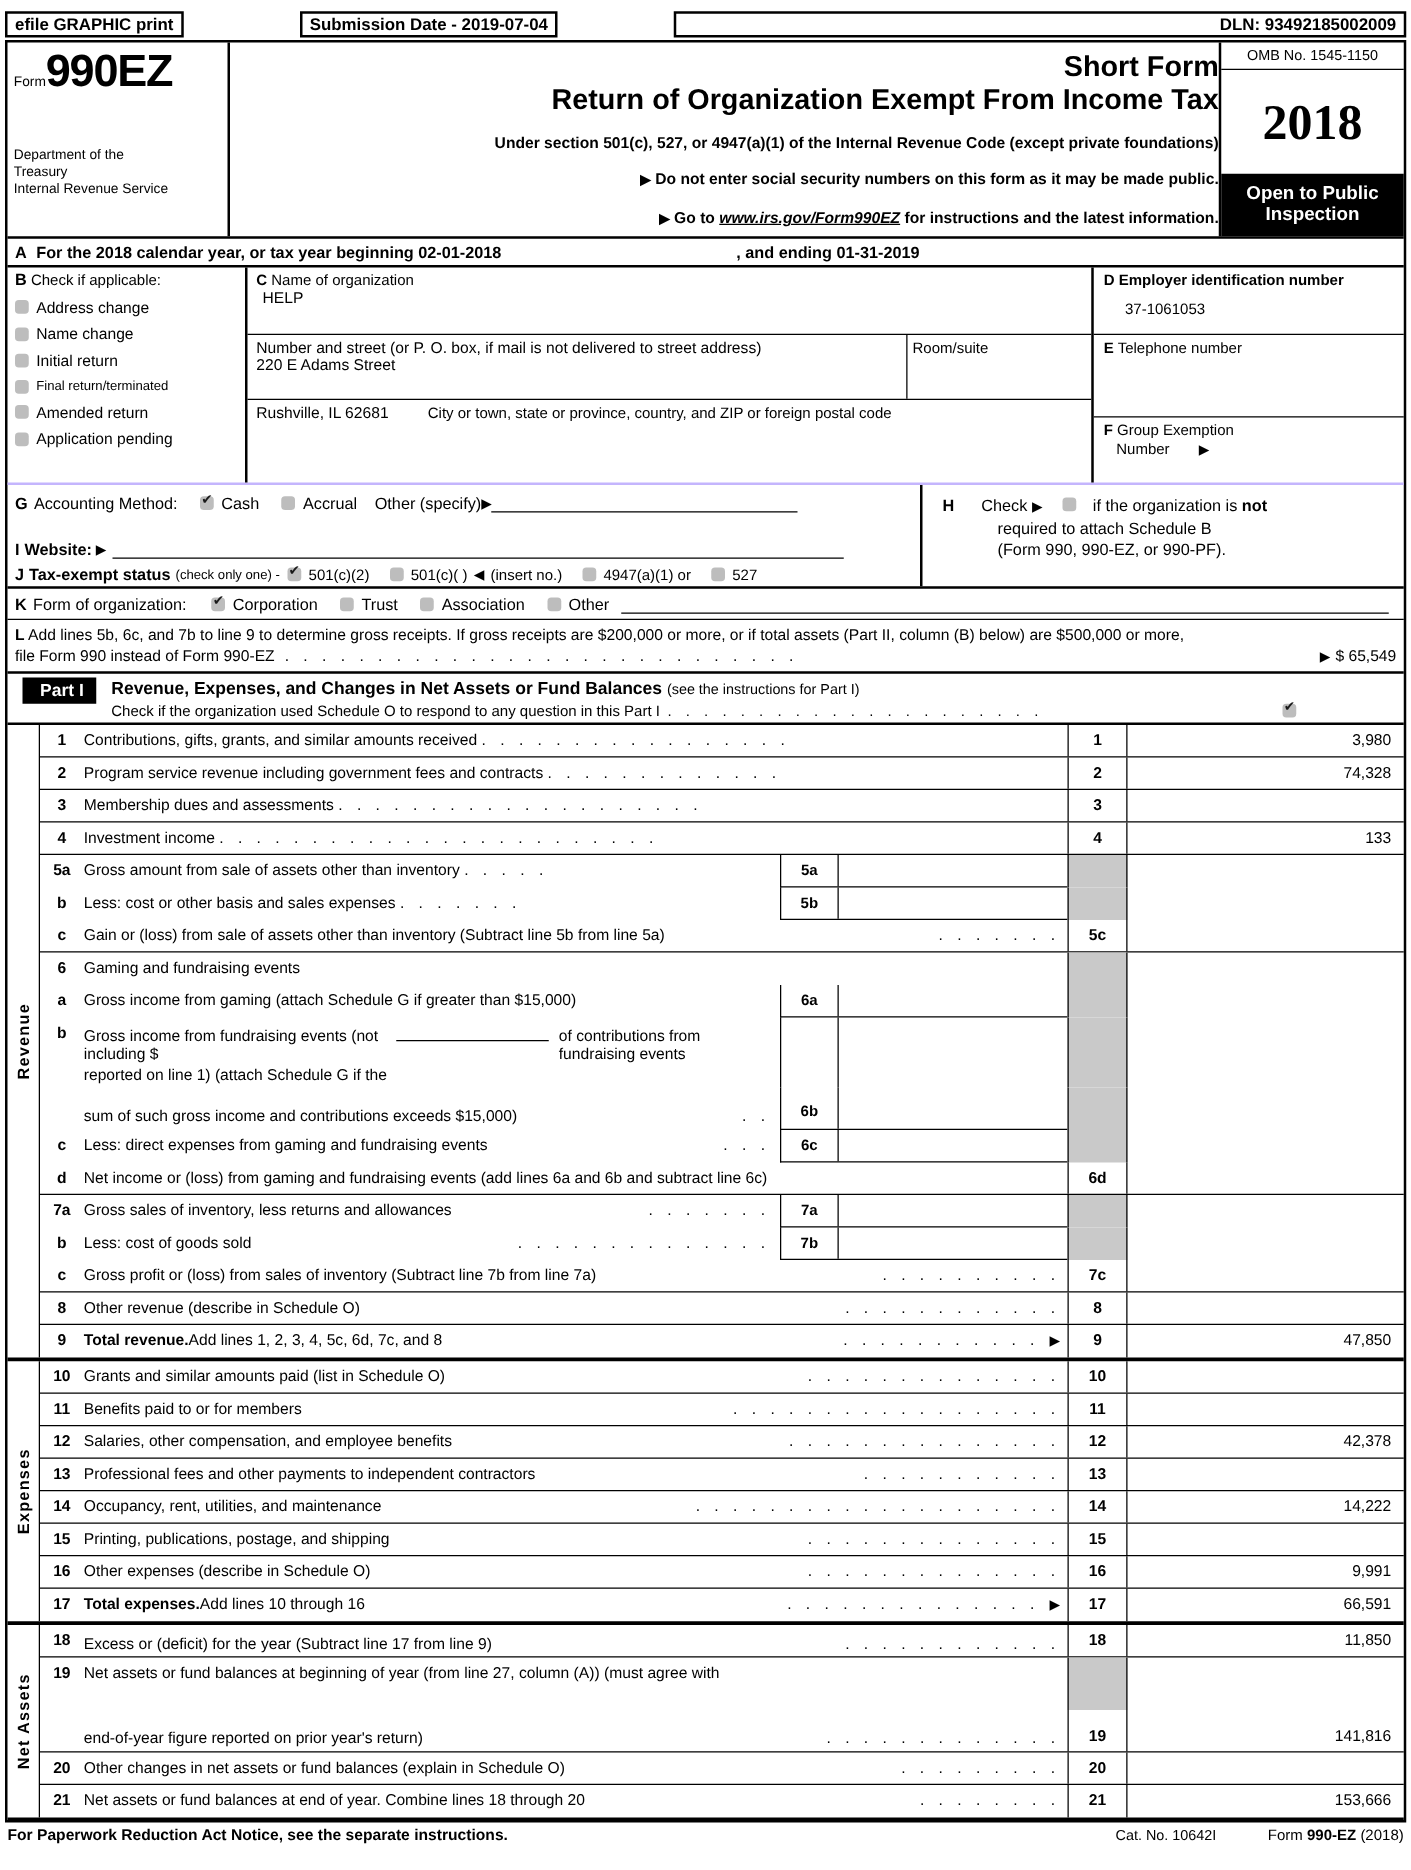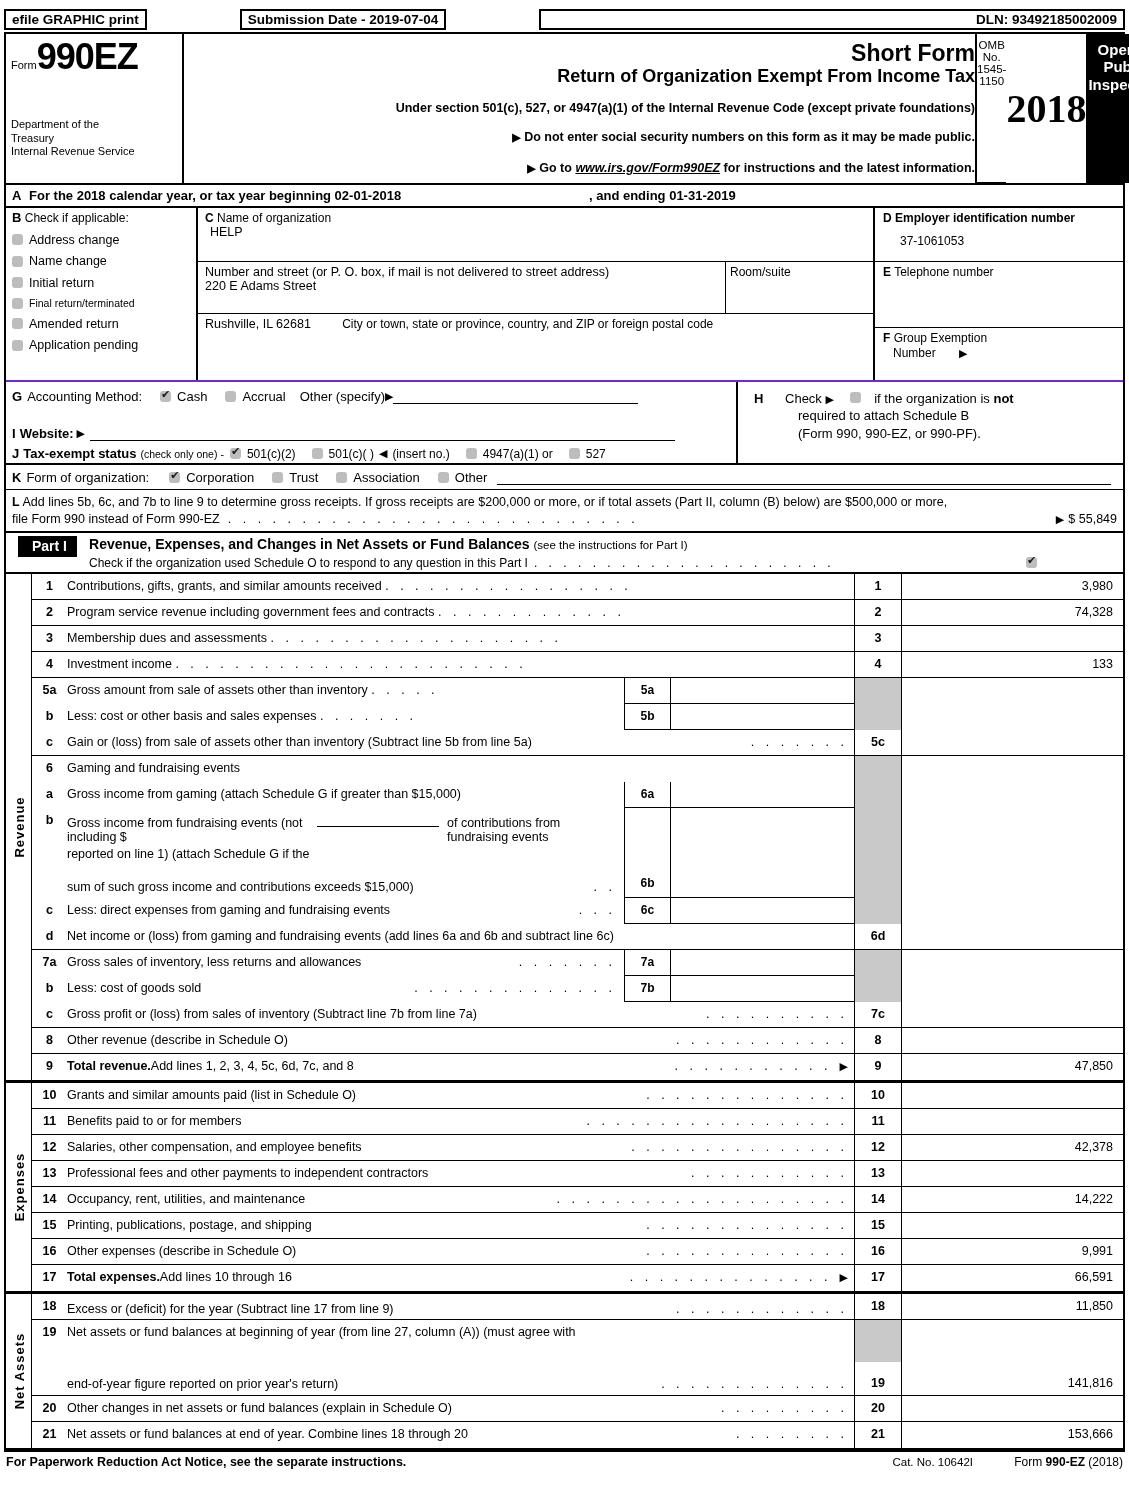--- a/index.html
+++ b/index.html
@@ -22,40 +22,40 @@
   .formframe { margin:2px 4px 0 4px; border:2px solid #000; position:relative; }
 
   
   .titleblock { display:flex; border-bottom:2px solid #000; }
   .tb-left { width:178px; border-right:2px solid #000; padding:6px 5px 4px 5px; position:relative; }
   .tb-formword { font-size:11px; }
   .tb-990 { font-size:36px; font-weight:bold; letter-spacing:-1px; line-height:0.95; display:inline-block; }
   .tb-dept { font-size:11px; line-height:1.22; margin-top:44px; }
   .tb-mid { flex:1; text-align:right; padding-top:6px; }
   .t-short { font-size:23px; font-weight:bold; line-height:1.15; }
-  .t-main  { font-size:18px; font-weight:bold; line-height:1.2; }
+  .t-main  { font-size:23px; font-weight:bold; line-height:1.2; }
   .t-under { font-size:12.5px; font-weight:bold; margin-top:13px; }
   .t-bullet { font-size:12.5px; font-weight:bold; margin-top:15px; }
   .t-bullet2 { font-size:12.5px; font-weight:bold; margin-top:17px; margin-bottom:8px;}
   .t-url { font-style:italic; text-decoration:underline; }
-  .tb-right { width:148px; border-left:2px solid #000; display:flex; flex-direction:row; }
+  .tb-right { width:148px; border-left:2px solid #000; display:flex; flex-direction:column; }
   .omb { font-size:11.5px; padding:5px 0 4px 0; text-align:center; border-bottom:1px solid #000; }
   .yearbox { flex:1; display:flex; align-items:center; justify-content:center;
              font-family:"Liberation Serif", serif; font-size:40px; font-weight:bold; }
   .openpub { background:#000; color:#fff; font-size:15px; font-weight:bold;
              text-align:center; padding:7px 2px 9px 2px; line-height:1.15; }
 
   
   .lineA { display:flex; font-size:13px; font-weight:bold; padding:3px 0 3px 6px;
            border-bottom:2px solid #000; }
   .lineA .lab { width:17px; }
   .lineA .seg1 { width:560px; }
 
   
-  .bcd { display:flex; border-bottom:2px solid #6d28d9; }
+  .bcd { display:flex; border-bottom:2px solid #c4b5fd; }
   .colB { width:190px; padding:2px 0 4px 6px; }
   .colB .hdr { font-size:12px; }
   .colB .hdr b { font-size:13px; }
   .chkline { display:flex; align-items:center; margin-top:7.5px; font-size:12.5px; }
   .chkline.small { font-size:10.5px; }
   .colC { flex:1; border-left:2px solid #000; border-right:2px solid #000; display:flex; flex-direction:column; }
   .cRow { border-bottom:1px solid #000; padding:3px 0 3px 7px; }
   .cRow:last-child { border-bottom:none; }
   .cRow .cap { font-size:12px; }
   .cRow .val { font-size:12.5px; padding-left:5px; }
@@ -343,21 +343,21 @@
 
     <div class="lline">
       <div>
         <b>L</b>
         <span>Add lines 5b, 6c, and 7b to line 9 to determine gross receipts. If gross receipts are $200,000 or more, or if total assets (Part II, column (B) below) are $500,000 or more,</span>
       </div>
       <div style="display:flex;align-items:baseline;">
         <span>file Form 990 instead of Form 990-EZ</span>
         <span class="leader" style="margin-left:8px;flex:1">. . . . . . . . . . . . . . . . . . . . . . . . . . . .</span>
         <span class="arrow" style="margin-right:4px">▶</span>
-        <span>$ 55,849</span>
+        <span>$ 65,549</span>
       </div>
     </div>
 
     <div class="partbar">
       <div class="parttag">Part I</div>
       <div class="parttxt">
         <div class="h">
           <span>Revenue, Expenses, and Changes in Net Assets or Fund Balances</span>
           <span class="norm">(see the instructions for Part I)</span>
         </div>

